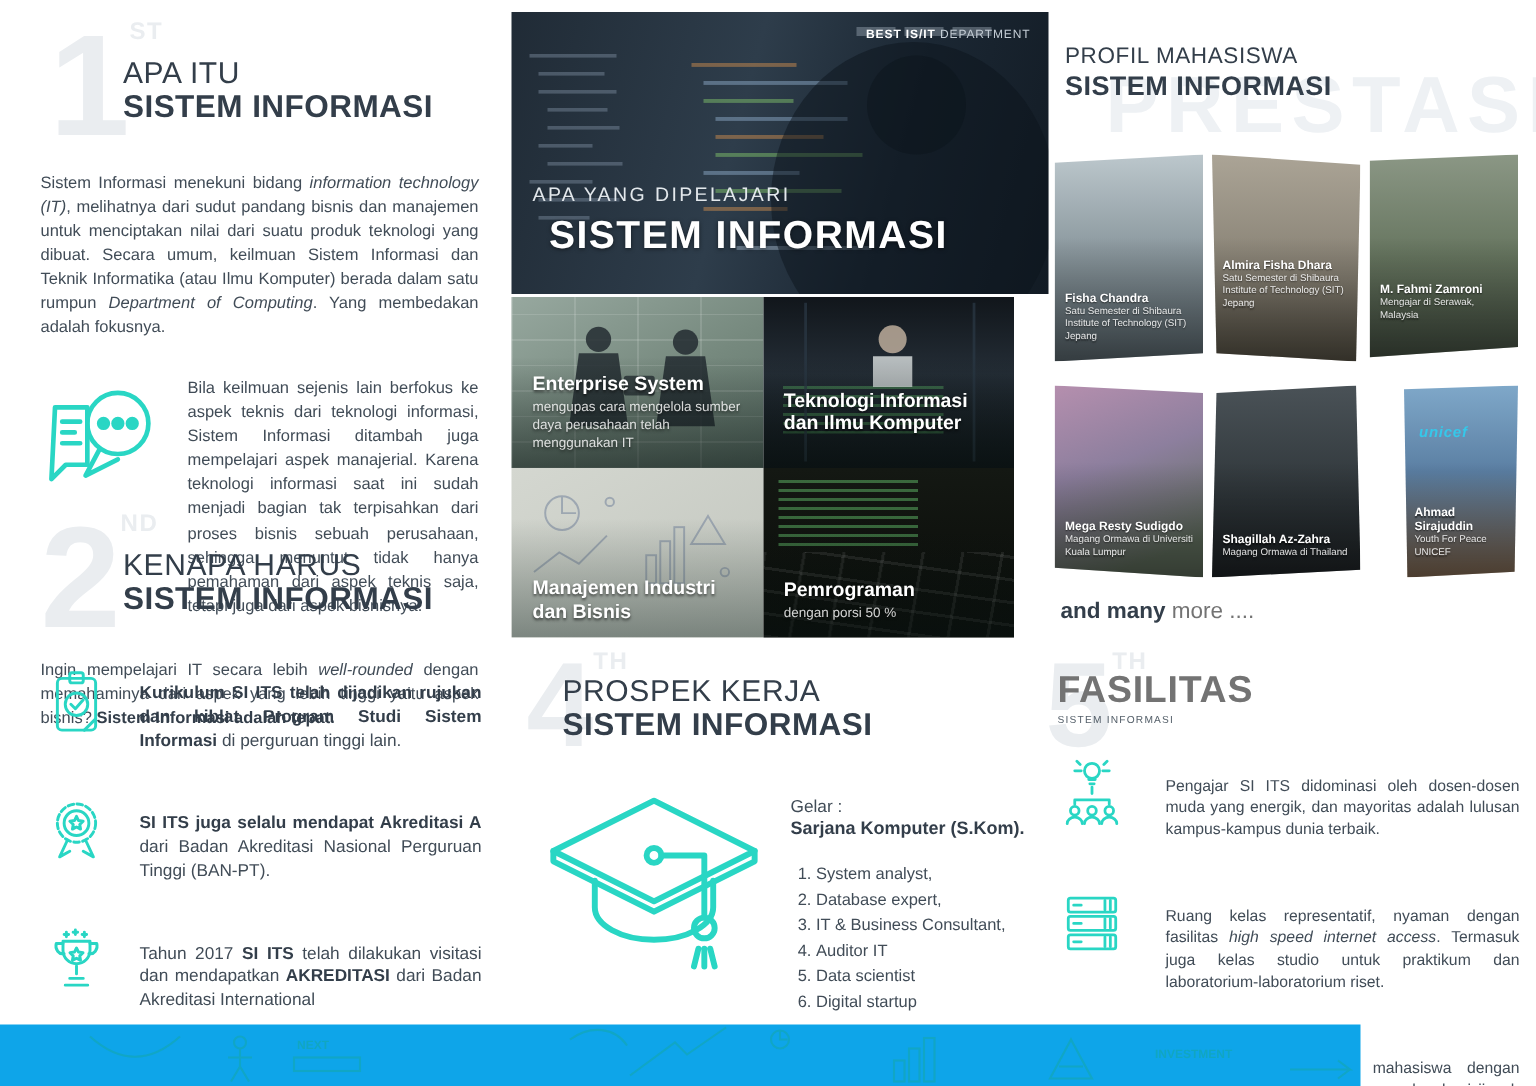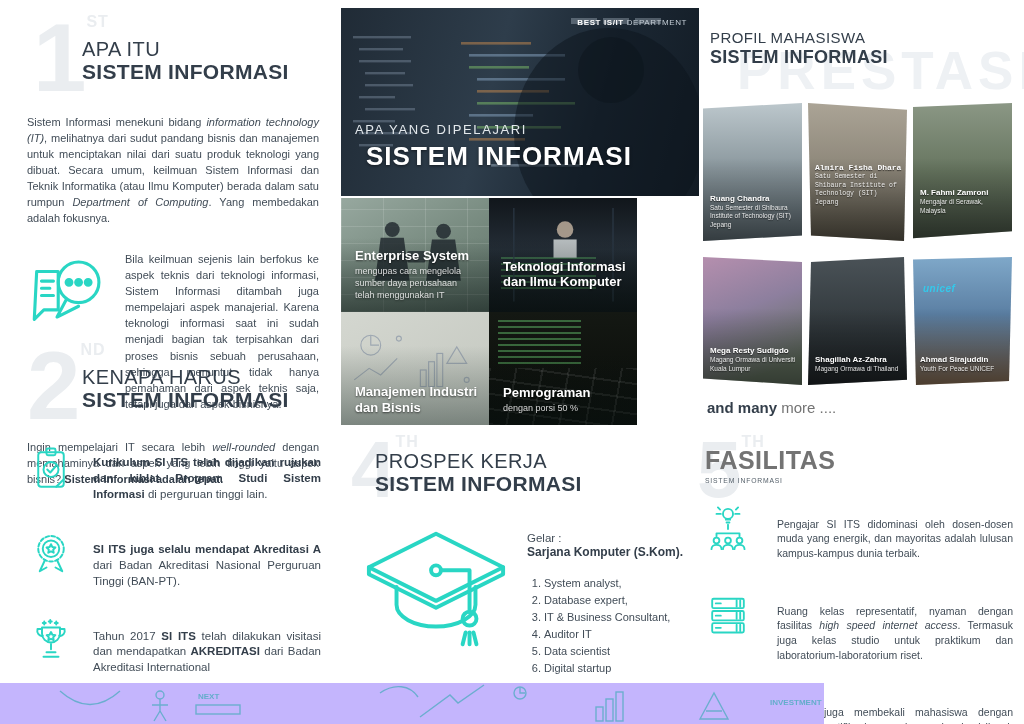--- a/index.html
+++ b/index.html
@@ -41,21 +41,21 @@
   .hero{position:absolute;left:341px;top:8px;width:358px;height:188px;overflow:hidden;
         background:linear-gradient(105deg,#202b36 0%,#2e3d4b 42%,#1b2733 70%,#121b24 100%);}
   .hero .badge{position:absolute;top:10px;right:12px;font-size:8px;letter-spacing:.6px;z-index:2;}
   .badge-b{color:#ffffff;font-weight:700;}
   .badge-l{color:#c3ccd4;font-weight:400;}
   .kicker{position:absolute;left:14px;top:114px;font-size:13px;color:#e3e8ec;letter-spacing:1.6px;z-index:2;}
   .hero-title{position:absolute;left:25px;top:133px;font-size:26px;font-weight:700;color:#ffffff;letter-spacing:1px;z-index:2;text-shadow:0 1px 3px rgba(0,0,0,.5);}
   .code-tex{position:absolute;inset:0;width:100%;height:100%;}
 
   
-  .quads{position:absolute;left:341px;top:198px;width:296px;height:227px;
+  .quads{position:absolute;left:341px;top:198px;width:335px;height:227px;
          display:grid;grid-template-columns:1fr 1fr;grid-template-rows:1fr 1fr;}
   .q{position:relative;overflow:hidden;}
   .q::after{content:"";position:absolute;inset:0;background:linear-gradient(180deg,rgba(0,0,0,0) 35%,rgba(10,20,18,.55) 100%);}
   .q-label{position:absolute;left:14px;right:10px;bottom:10px;z-index:2;}
   .q-title{font-size:13px;font-weight:700;color:#fff;line-height:1.18;text-shadow:0 1px 2px rgba(0,0,0,.6);}
   .q-sub{font-size:9px;color:rgba(255,255,255,.82);margin-top:3px;line-height:1.3;text-shadow:0 1px 2px rgba(0,0,0,.5);}
   .q1{background:linear-gradient(150deg,#97a89f 0%,#76897e 55%,#60746a 100%);}
   .q1 .brick{position:absolute;inset:0;
       background:repeating-linear-gradient(90deg,rgba(255,255,255,.13) 0 1px,transparent 1px 42px),
                  repeating-linear-gradient(0deg,rgba(255,255,255,.13) 0 1px,transparent 1px 17px);}
@@ -97,39 +97,39 @@
   .pgrid .pcell:nth-child(n+4){height:128px;}
   .pcell::after{content:"";position:absolute;inset:0;background:linear-gradient(180deg,rgba(0,0,0,0) 40%,rgba(0,0,0,.45) 100%);}
   .pcap{position:absolute;left:7px;right:4px;bottom:12px;z-index:2;}
   .pname{font-size:8px;font-weight:700;color:#fff;text-shadow:0 1px 1px rgba(0,0,0,.6);}
   .pdesc{font-size:6.5px;color:rgba(255,255,255,.88);line-height:1.3;margin-top:1px;text-shadow:0 1px 1px rgba(0,0,0,.5);}
   .p1{background:linear-gradient(180deg,#bcc7cc 0%,#8d9aa0 45%,#5f6d74 100%);clip-path:polygon(0 4%,100% 0,100% 96%,0 100%);}
   .p2{background:linear-gradient(180deg,#aba496 0%,#857f72 60%,#5c5749 100%);clip-path:polygon(0 0,100% 5%,97% 100%,3% 96%);}
   .p3{background:linear-gradient(180deg,#8b9785 0%,#66755f 50%,#465244 100%);clip-path:polygon(0 3%,100% 0,100% 93%,0 98%);}
   .p4{background:linear-gradient(160deg,#b58fae 0%,#8d7f9e 40%,#5f6d5c 85%);clip-path:polygon(0 0,100% 4%,100% 100%,0 95%);}
   .p5{background:linear-gradient(180deg,#4a5257 0%,#2e3539 60%,#1f2427 100%);clip-path:polygon(3% 4%,97% 0,100% 96%,0 100%);}
-  .p6{background:linear-gradient(180deg,#7fa8c9 0%,#5b7fa3 45%,#8a6f55 100%);clip-path:polygon(0 2%,100% 0,97% 97%,3% 100%);}
+  .p6{background:linear-gradient(180deg,#7fa8c9 0%,#5b7fa3 45%,#8a6f55 100%);clip-path:polygon(0 2%,100% 0,97% 97%,3% 100%);margin-left:23px;}
   .unicef-tag{position:absolute;top:26px;left:10px;z-index:2;font-size:10px;font-weight:700;color:#35c8ea;font-style:italic;letter-spacing:.5px;}
   .more-line{margin-top:14px;margin-left:4px;font-size:15px;}
   .more-b{font-weight:700;color:#333e4a;}
   .more-l{color:#737373;}
 
   
   .s5{position:absolute;left:705px;top:438px;width:308px;}
   .s5 .wm{left:-8px;top:-8px;}
   .s5 .wm-num{font-size:80px;}
   .fas-title{position:relative;z-index:1;font-size:25px;font-weight:800;color:#737373;letter-spacing:.5px;padding-top:8px;}
   .fas-sub{position:relative;z-index:1;font-size:6.8px;letter-spacing:.8px;color:#55606a;margin-top:2px;}
   .fas-list{margin-top:22px;display:flex;flex-direction:column;gap:22px;}
   .fas-item{display:flex;gap:26px;align-items:flex-start;}
   .fas-item .ticon{width:46px;}
   .fas-item .txt{font-size:10.5px;line-height:1.4;text-align:justify;}
 
   
-  .footer{position:absolute;left:0;top:683px;width:824px;height:41px;background:#c4b5fd;overflow:hidden;}
+  .footer{position:absolute;left:0;top:683px;width:907px;height:41px;background:#0ea5e9;overflow:hidden;}
   .footer svg{position:absolute;inset:0;}
   .footer text{font-family:"Liberation Sans",sans-serif;}
 </style>
 </head>
 <body>
 
 <div id="page">
 
   <section class="s1">
     <div class="wm">
@@ -344,26 +344,26 @@
 
   <div class="prestasi-wm">PRESTASI</div>
   <section class="profiles">
     <div class="heading">
       <div class="h-light">PROFIL MAHASISWA</div>
       <div class="h-bold">SISTEM INFORMASI</div>
     </div>
     <div class="pgrid">
       <div class="pcell p1">
         <div class="pcap">
-          <div class="pname">Ruang Chandra</div>
+          <div class="pname">Fisha Chandra</div>
           <div class="pdesc">Satu Semester di Shibaura Institute of Technology (SIT) Jepang</div>
         </div>
       </div>
       <div class="pcell p2">
-        <div class="pcap" style="bottom:34px;font-family:Liberation Mono, monospace;">
+        <div class="pcap" style="bottom:34px;">
           <div class="pname">Almira Fisha Dhara</div>
           <div class="pdesc">Satu Semester di Shibaura Institute of Technology (SIT) Jepang</div>
         </div>
       </div>
       <div class="pcell p3">
         <div class="pcap" style="bottom:26px;">
           <div class="pname">M. Fahmi Zamroni</div>
           <div class="pdesc">Mengajar di Serawak, Malaysia</div>
         </div>
       </div>

